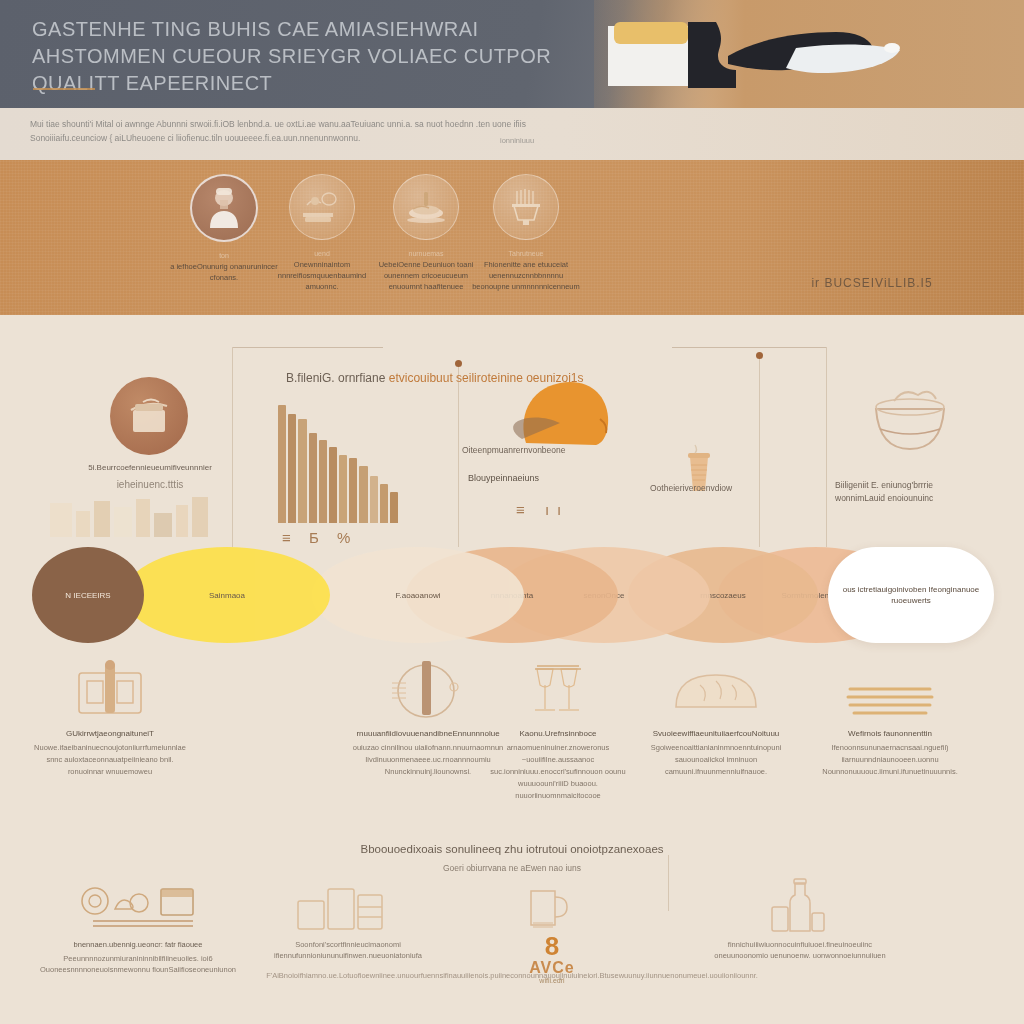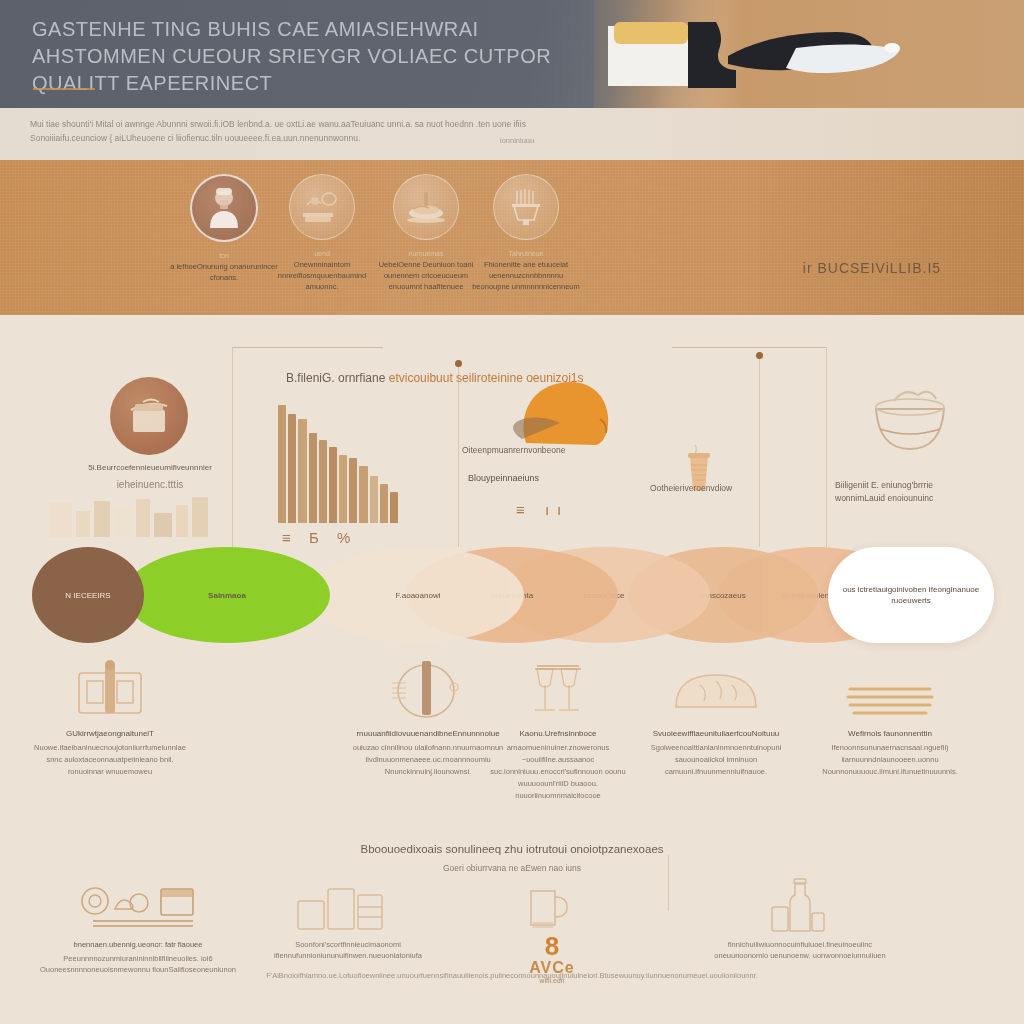--- a/index.html
+++ b/index.html
@@ -77,22 +77,22 @@
     box-shadow:0 4px 16px rgba(90,60,35,.20);
     display:flex;flex-direction:column;align-items:center;justify-content:center;
   }
   .statcard .cap{font-size:8.5px;color:#9a8f84;letter-spacing:.5px;filter:blur(.35px);}
   .statcard .divline{width:178px;height:1px;background:#ddd3c7;margin:5px 0 2px;}
   .statcard .big{
     font-size:50px;font-weight:700;color:#b5743c;letter-spacing:-1px;line-height:1;
     filter:blur(.3px);
   }
   .statcard-sub{
-    position:absolute;left:752px;top:260px;width:240px;text-align:center;z-index:3;
-    font-size:14px;letter-spacing:1px;color:#5e4c3c;opacity:.8;filter:blur(.4px);
+    position:absolute;left:752px;top:276px;width:240px;text-align:center;z-index:3;
+    font-size:12px;letter-spacing:1px;color:#5e4c3c;opacity:.8;filter:blur(.4px);
   }
 
   
   .body-area{position:absolute;left:0;top:315px;width:1024px;height:709px;background:#ece2d5;}
 
   .sec-head{
     position:absolute;left:232px;top:26px;width:600px;text-align:center;
     font-size:11px;color:#8b6a50;letter-spacing:.4px;filter:blur(.35px);
   }
   .sec-rule{position:absolute;top:32px;height:1px;background:#cdbba7;}
@@ -336,21 +336,21 @@
     </svg>
     <div class="rr-cap">
       <div>Biiligeniit E. eniunog'brrrie</div>
       <div>wonnimLauid enoiounuinc</div>
     </div>
 
     <div class="ellipses">
         <div class="ell dark" style="left: 32px; width: 112px; background: rgb(138, 99, 72); opacity: 1; z-index: 10;">
           <span>N IECEEIRS</span>
         </div>
-        <div class="ell" style="left: 124px; width: 206px; background: #84cc16; opacity: 0.9; z-index: 9; font-weight: bold;">
+        <div class="ell" style="left: 124px; width: 206px; background: #fde047; opacity: 0.9; z-index: 9;">
           <span>Sainmaoa</span>
         </div>
         <div class="ell" style="left: 312px; width: 212px; background: rgb(242, 228, 210); opacity: 0.9; z-index: 8;">
           <span>F.aoaoanowi</span>
         </div>
         <div class="ell" style="left: 406px; width: 212px; background: rgb(233, 182, 140); opacity: 0.9; z-index: 7;">
           <span>nnnanoanta</span>
         </div>
         <div class="ell" style="left: 498px; width: 212px; background: rgb(239, 201, 168); opacity: 0.9; z-index: 6;">
           <span>senonOnce</span>

